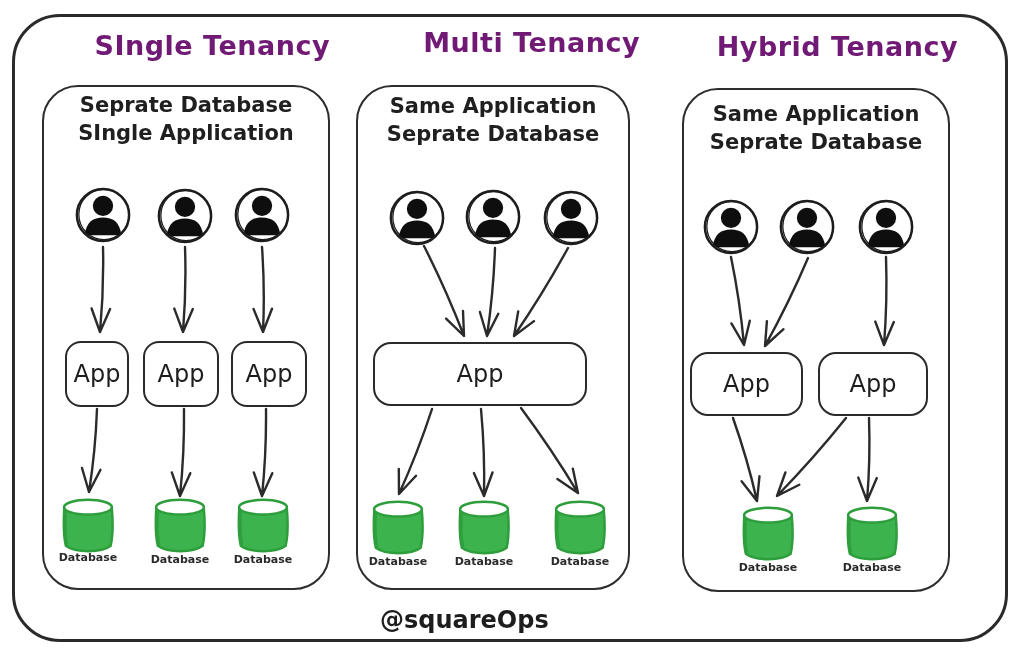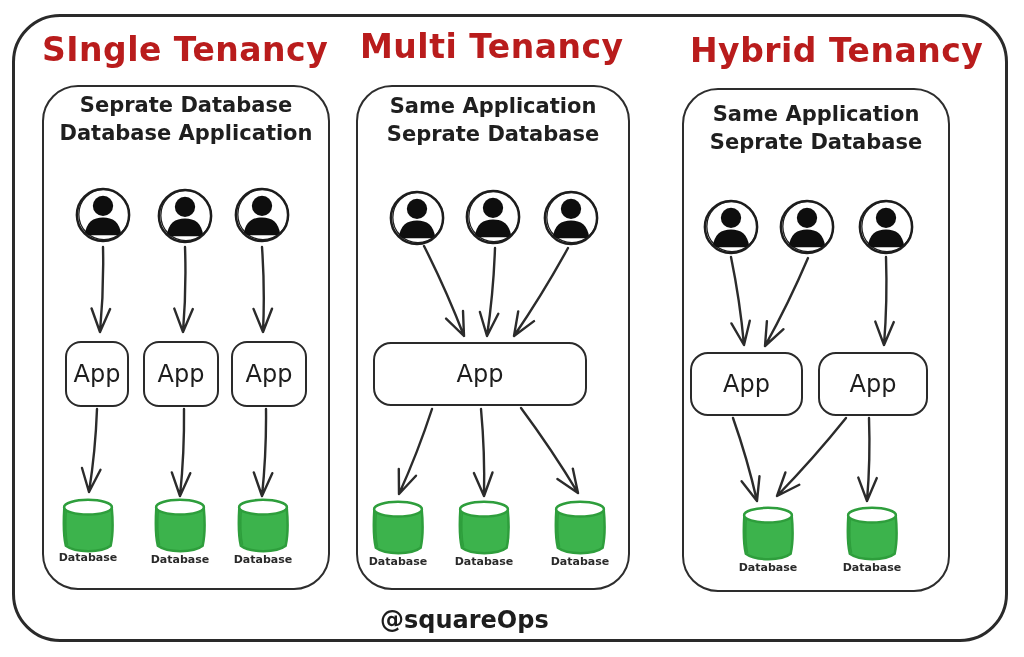--- a/index.html
+++ b/index.html
@@ -9,22 +9,22 @@
   }
   .outer-border{
     position:absolute;left:12px;top:14px;width:996px;height:628px;
     border:3px solid #2a2a2a;border-radius:48px;box-sizing:border-box;
   }
   .panel{
     position:absolute;border:2.4px solid #2d2d2d;border-radius:36px;box-sizing:border-box;
     background:transparent;
   }
   .title{
-    position:absolute;text-align:left;font-size:33px;font-weight:700;
-    letter-spacing:0.5px;color:#b91c1c;white-space:nowrap;
+    position:absolute;text-align:right;font-size:27px;font-weight:700;
+    letter-spacing:0.5px;color:#701a75;white-space:nowrap;
   }
   .subtitle{
     position:absolute;text-align:center;font-size:21px;font-weight:600;
     color:#1f1f1f;white-space:nowrap;
   }
   .app-box{
     position:absolute;border:2.4px solid #2a2a2a;border-radius:16px;box-sizing:border-box;
     display:flex;align-items:center;justify-content:center;background:#fff;
     font-size:24px;font-weight:400;color:#1d1d1d;
   }
@@ -94,21 +94,21 @@
     <path d="M846 418 Q813.372491406226 458.6564347055076 777 496 M785.4 472.5 L777 496 L799.3 484.8"></path>
     <path d="M869 418 Q870.4992745211687 459.5602234824378 867 501 M858.3 477.6 L867 501 L876.8 478.0"></path>
   </svg>
 
   <div class="title" style="left:42px;top:30px;width:288px;">SIngle Tenancy</div>
   <div class="title" style="left:690px;top:31px;width:268px;">Hybrid Tenancy</div>
   <div class="title" style="left:360px;top:27px;width:280px;">Multi Tenancy</div>
 
   <div class="panel" style="left:42px;top:85px;width:288px;height:505px;"></div>
   <div class="subtitle" style="left:42px;top:93px;width:288px;">Seprate Database</div>
-  <div class="subtitle" style="left:42px;top:121px;width:288px;">Database Application</div>
+  <div class="subtitle" style="left:42px;top:121px;width:288px;">SIngle Application</div>
 
   <svg class="user" style="left:74px;top:186px;" width="58" height="58">
       <use href="#person-sym"></use>
     </svg>
   <svg class="user" style="left:156px;top:187px;" width="58" height="58">
       <use href="#person-sym"></use>
     </svg>
   <svg class="user" style="left:233px;top:186px;" width="58" height="58">
       <use href="#person-sym"></use>
     </svg>

